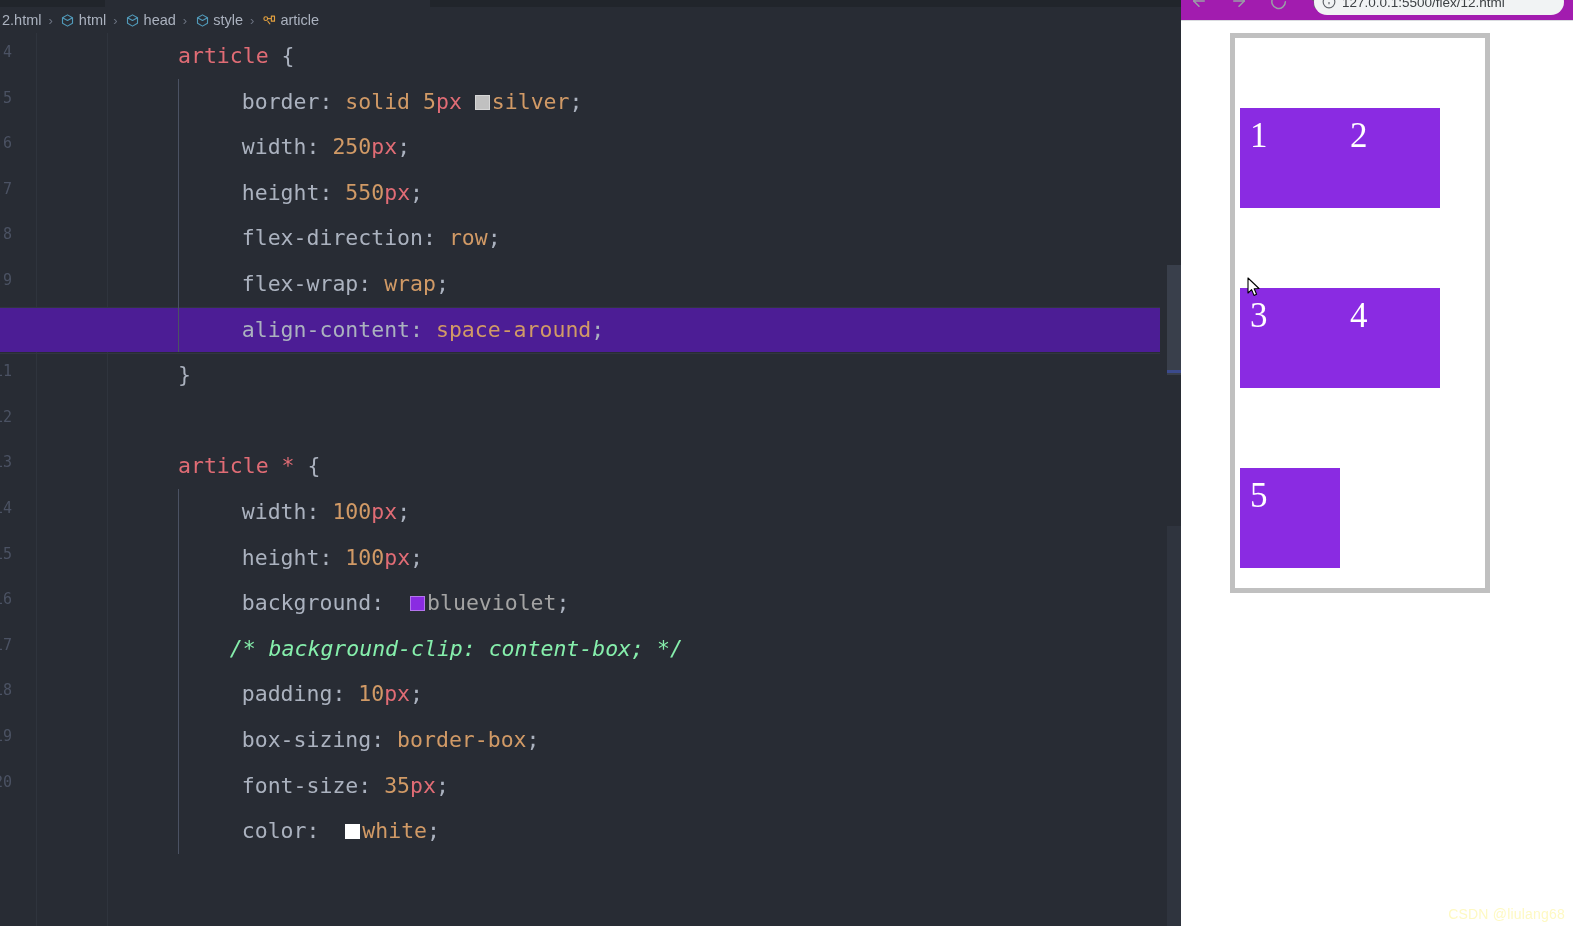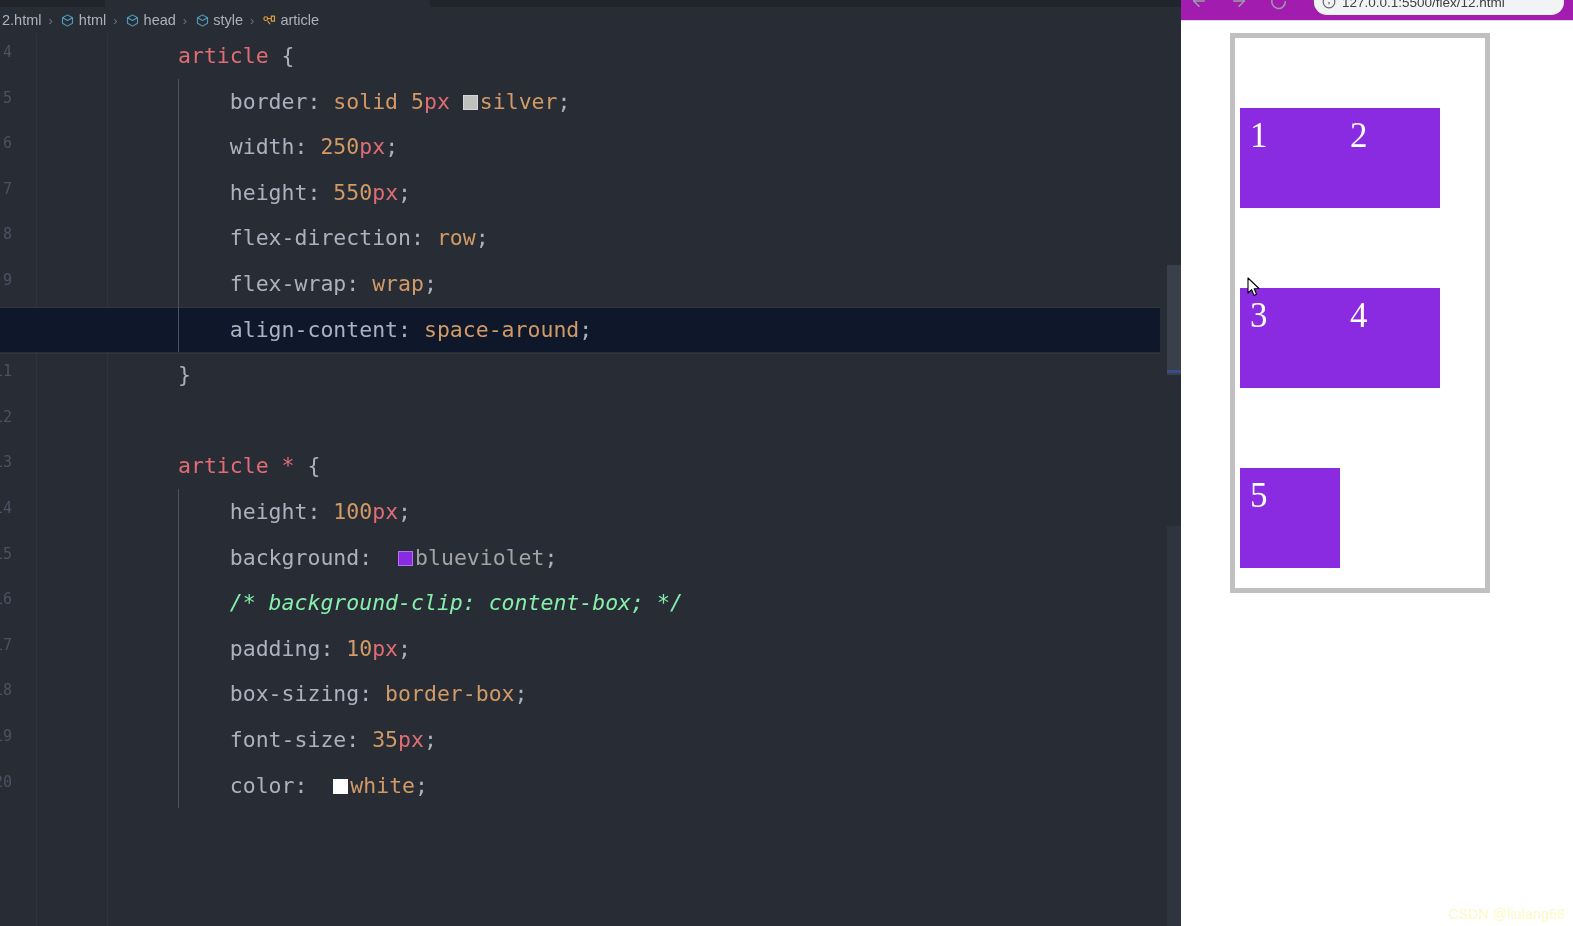--- a/index.html
+++ b/index.html
@@ -60,35 +60,35 @@
   
   #code {
     position:absolute; left:0; top:33px; width:1160px; height:893px;
     font-family:"DejaVu Sans Mono", monospace;
     font-size:21.5px;
     line-height:45.6px;
     color:#abb2bf;
     overflow:hidden;
   }
   .line { position:relative; height:45.6px; white-space:pre; padding-left:178px; }
-  .line.hl { background:#0f172a; }
+  .line.hl { background:#4c1d95; }
   .line.hl:before {
     content:""; position:absolute; left:0; top:0; width:1160px; height:45.6px;
     border-top:1px solid #31363f; border-bottom:1px solid #31363f;
     pointer-events:none;
   }
   
   .iguide {
     position:absolute; left:178px; top:0; width:1px; height:45.6px;
     background:#4b5263;
   }
 
   .t-sel   { color:#e06c75; }      
   .t-punct { color:#abb2bf; }      
-  .t-prop  { color:#abb2bf; }      
+  .t-prop  { color:#abb2bf;padding-left:12px; }      
   .t-val   { color:#d19a66; }      
   .t-num   { color:#d19a66; }      
   .t-unit  { color:#e06c75; }      
   .t-plain { color:#a3a3a3; }
   .t-cmt   { color:#86efac; font-style:italic; }
 
   .swatch {
     display:inline-block; width:15px; height:15px;
     vertical-align:-1px; margin-right:2px;
     border:1px solid rgba(255,255,255,.35);
@@ -273,20 +273,21 @@
         <div class="line"><span class="t-sel">article</span><span class="t-punct"> {</span></div>
         <div class="line"><span class="iguide"></span><span class="t-prop">    border</span><span class="t-punct">: </span><span class="t-val">solid</span><span class="t-plain"> </span><span class="t-num">5</span><span class="t-unit">px</span><span class="t-plain"> </span><span class="swatch" style="background: rgb(192, 192, 192);"></span><span class="t-val">silver</span><span class="t-punct">;</span></div>
         <div class="line"><span class="iguide"></span><span class="t-prop">    width</span><span class="t-punct">: </span><span class="t-num">250</span><span class="t-unit">px</span><span class="t-punct">;</span></div>
         <div class="line"><span class="iguide"></span><span class="t-prop">    height</span><span class="t-punct">: </span><span class="t-num">550</span><span class="t-unit">px</span><span class="t-punct">;</span></div>
         <div class="line"><span class="iguide"></span><span class="t-prop">    flex-direction</span><span class="t-punct">: </span><span class="t-val">row</span><span class="t-punct">;</span></div>
         <div class="line"><span class="iguide"></span><span class="t-prop">    flex-wrap</span><span class="t-punct">: </span><span class="t-val">wrap</span><span class="t-punct">;</span></div>
         <div class="line hl"><span class="iguide"></span><span class="t-prop">    align-content</span><span class="t-punct">: </span><span class="t-val">space-around</span><span class="t-punct">;</span></div>
         <div class="line"><span class="t-punct">}</span></div>
         <div class="line"></div>
         <div class="line"><span class="t-sel">article </span><span class="t-sel">*</span><span class="t-punct"> {</span></div>
+        <div class="line"><span class="iguide"></span><span class="t-prop">    width</span><span class="t-punct">: </span><span class="t-num">100</span><span class="t-unit">px</span><span class="t-punct">;</span></div>
         <div class="line"><span class="iguide"></span><span class="t-prop">    height</span><span class="t-punct">: </span><span class="t-num">100</span><span class="t-unit">px</span><span class="t-punct">;</span></div>
         <div class="line"><span class="iguide"></span><span class="t-prop">    background</span><span class="t-punct">: </span><span class="t-plain"> </span><span class="swatch" style="background: rgb(138, 43, 226);"></span><span class="t-plain">blueviolet</span><span class="t-punct">;</span></div>
         <div class="line"><span class="iguide"></span><span class="t-cmt">    /* background-clip: content-box; */</span></div>
         <div class="line"><span class="iguide"></span><span class="t-prop">    padding</span><span class="t-punct">: </span><span class="t-num">10</span><span class="t-unit">px</span><span class="t-punct">;</span></div>
         <div class="line"><span class="iguide"></span><span class="t-prop">    box-sizing</span><span class="t-punct">: </span><span class="t-val">border-box</span><span class="t-punct">;</span></div>
         <div class="line"><span class="iguide"></span><span class="t-prop">    font-size</span><span class="t-punct">: </span><span class="t-num">35</span><span class="t-unit">px</span><span class="t-punct">;</span></div>
         <div class="line"><span class="iguide"></span><span class="t-prop">    color</span><span class="t-punct">: </span><span class="t-plain"> </span><span class="swatch" style="background: rgb(255, 255, 255);"></span><span class="t-val">white</span><span class="t-punct">;</span></div>
       </div>
 
     <div class="vscroll">

